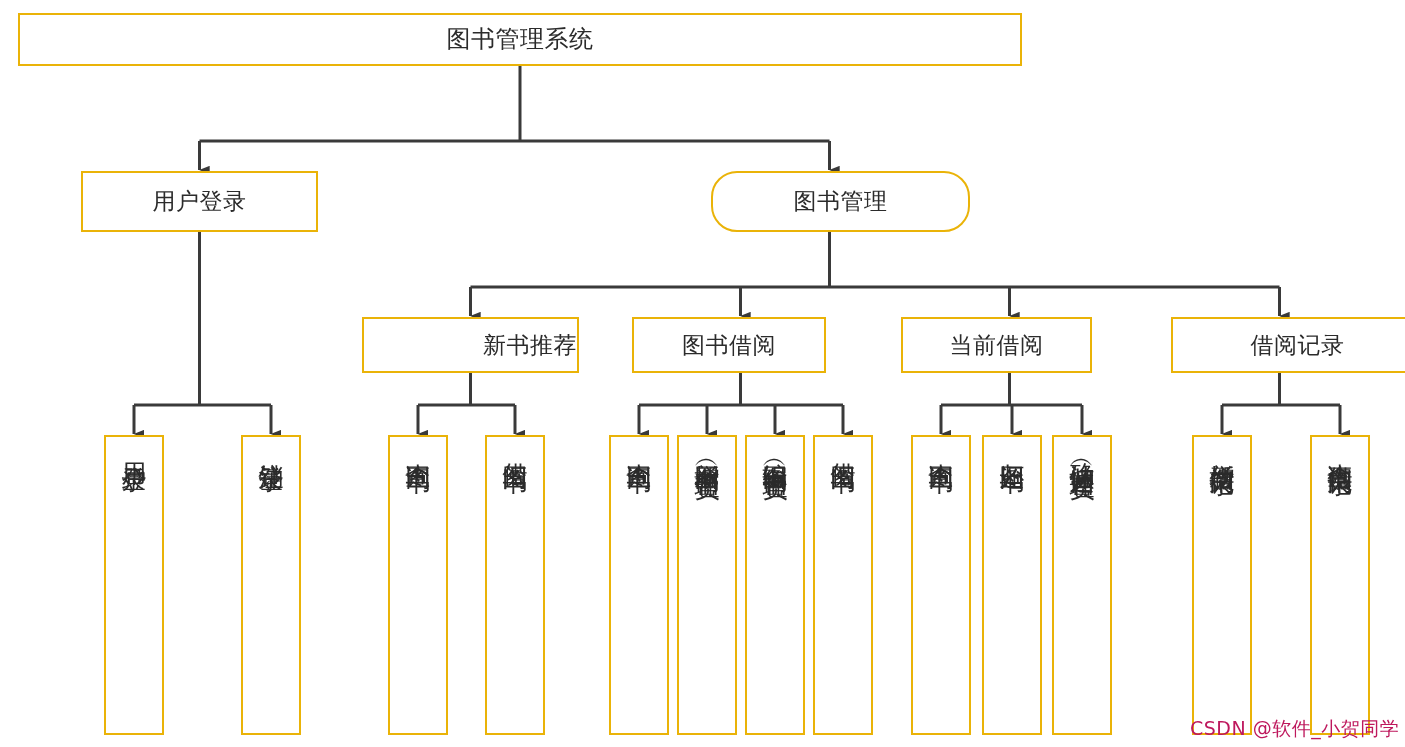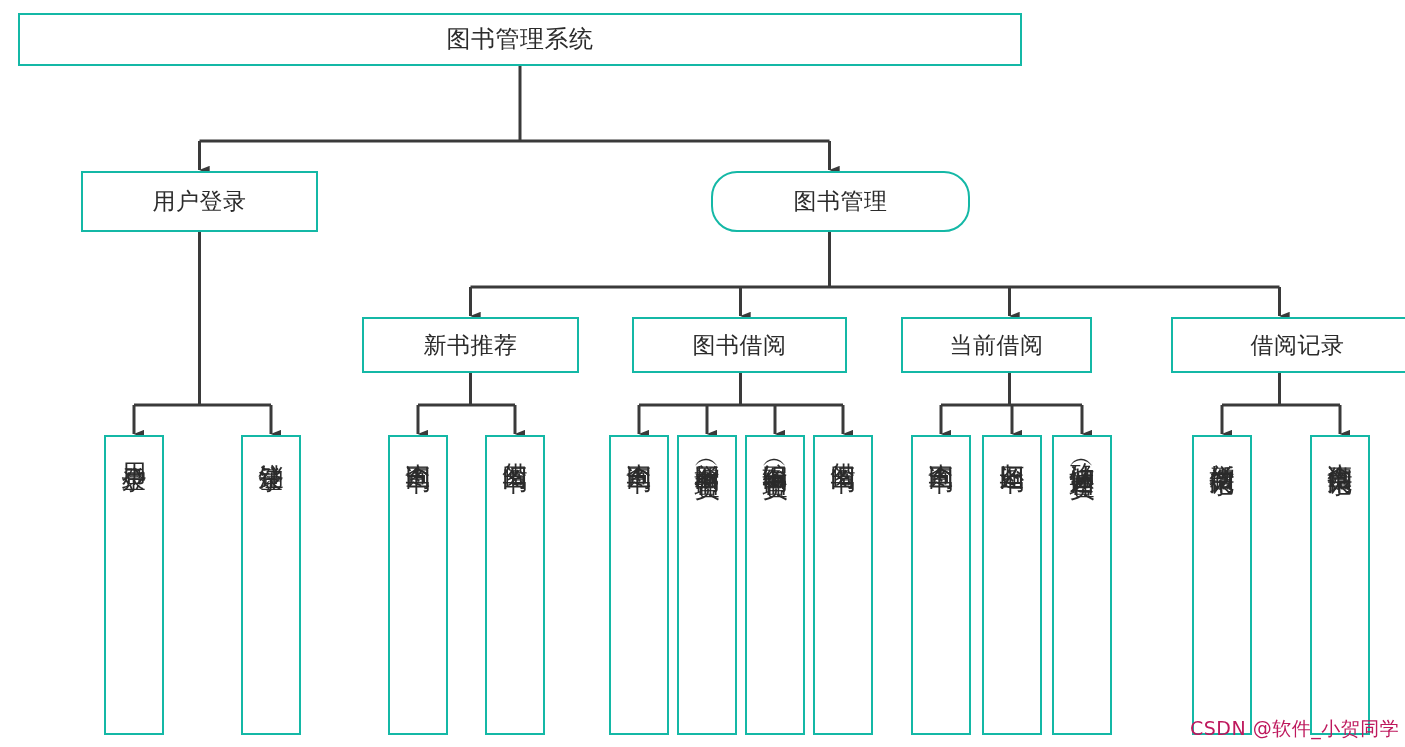--- a/index.html
+++ b/index.html
@@ -22,21 +22,21 @@
     left: 0;
     top: 0;
     width: 1405px;
     height: 747px;
     pointer-events: none;
   }
   .node {
     position: absolute;
     box-sizing: border-box;
     background: #ffffff;
-    border: 2px solid #14b8a6;
+    border: 2px solid #eab308;
     display: flex;
     align-items: center;
     justify-content: center;
     overflow: hidden;
   }
   .node .lbl {
     color: #2b2b2b;
     line-height: 1.06;
     text-align: center;
     white-space: pre-wrap;
@@ -120,24 +120,24 @@
     <span class="lbl">图书管理系统</span>
   </div>
 
   <div class="node horiz" style="left: 81px; top: 171px; width: 237px; height: 61px;">
     <span class="lbl">用户登录</span>
   </div>
   <div class="node horiz" style="left: 711px; top: 171px; width: 259px; height: 61px; border-radius: 26px;">
     <span class="lbl">图书管理</span>
   </div>
 
-  <div class="node horiz" style="left: 362px; top: 317px; width: 217px; height: 56px;">
+  <div class="node horiz" style="left: 362px; top: 317px; width: 217px; height: 56px; justify-content: flex-end;">
     <span class="lbl">新书推荐</span>
   </div>
-  <div class="node horiz" style="left: 632px; top: 317px; width: 215px; height: 56px;">
+  <div class="node horiz" style="left: 632px; top: 317px; width: 194px; height: 56px;">
     <span class="lbl">图书借阅</span>
   </div>
   <div class="node horiz" style="left: 901px; top: 317px; width: 191px; height: 56px;">
     <span class="lbl">当前借阅</span>
   </div>
   <div class="node horiz" style="left: 1171px; top: 317px; width: 253px; height: 56px;">
     <span class="lbl">借阅记录</span>
   </div>
 
   <div class="node vert" style="left: 104px; top: 435px; width: 60px; height: 300px;">

